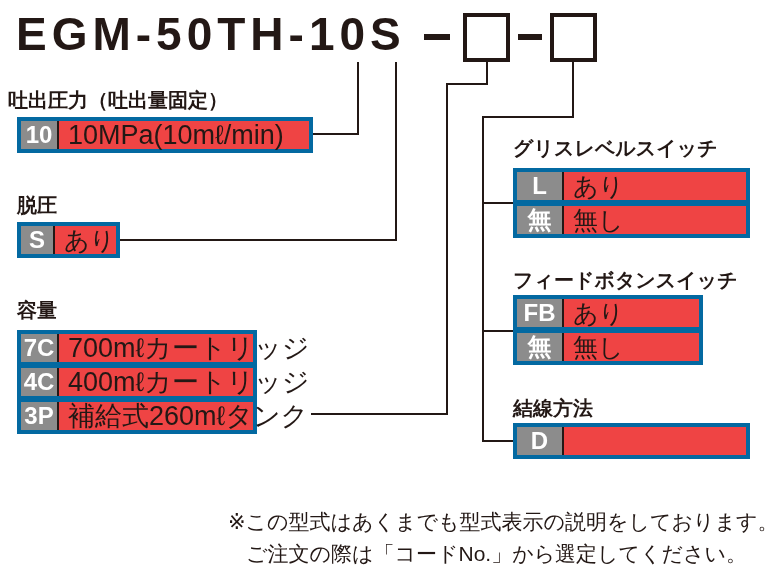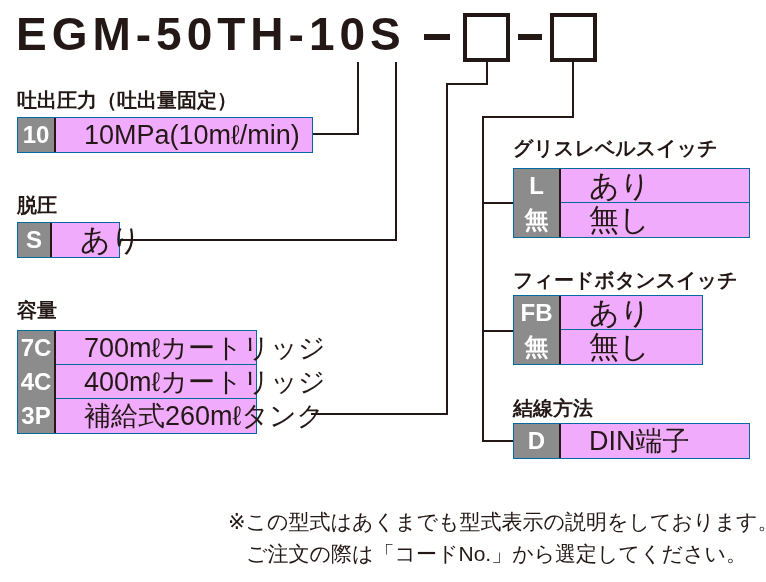--- a/index.html
+++ b/index.html
@@ -21,36 +21,36 @@
   .d1{left:424px;top:34px;width:26px;}
   .d2{left:518px;top:34px;width:24px;}
   .phbox{width:39px;height:41px;border:4px solid #231815;background:#fff;}
   .b1{left:463px;top:13px;}
   .b2{left:550px;top:13px;}
   
   .sec-title{font-size:20px;font-weight:bold;line-height:24px;white-space:nowrap;}
   
   .table{position:absolute;}
   .opt-row{
-    display:flex;height:36px;border:1px solid #0369a1;background:#f0abfc;
+    display:flex;height:36px;border:4px solid #0369a1;background:#ef4444;
     box-sizing:border-box;
   }
   .opt-row + .opt-row{margin-top:-2px;}
   .code{
     background:#8c8c8c;color:#ffffff;font-weight:bold;font-size:24px;
     display:flex;align-items:center;justify-content:center;
     border-right:2px solid #231815;box-sizing:border-box;flex:0 0 auto;
     line-height:1;
   }
   .w38{width:38px;} .w34{width:34px;} .w47{width:47px;}
   .lbl{
-    flex:1;display:flex;align-items:center;padding-left:28px;
+    flex:1;display:flex;align-items:center;padding-left:9px;
     font-size:27px;line-height:1;color:#231815;white-space:nowrap;border-radius:12px;
   }
-  .lbl.sm{font-size:30px;}
+  .lbl.sm{font-size:25px;}
   
   .note-line{font-size:21px;line-height:26px;white-space:nowrap;}
 </style>
 </head>
 <body>
 
 <svg class="connectors" width="766" height="582" viewBox="0 0 766 582">
   <polyline points="311,134 358,134 358,62"></polyline>
   <polyline points="119,240 396,240 396,62"></polyline>
   <polyline points="311,414 447,414 447,84 487,84 487,62"></polyline>
@@ -58,21 +58,21 @@
   <polyline points="483,203 513,203"></polyline>
   <polyline points="483,331 513,331"></polyline>
 </svg>
 
 <div class="abs model-title">EGM-50TH-10S</div>
 <div class="abs dash d1"></div>
 <div class="abs phbox b1"></div>
 <div class="abs dash d2"></div>
 <div class="abs phbox b2"></div>
 
-<div class="abs sec-title" style="left:17px;top:88px;">吐出圧力（吐出量固定）</div>
+<div class="abs sec-title" style="left:8px;top:88px;">吐出圧力（吐出量固定）</div>
 <div class="table" style="left:17px;top:117px;width:296px;">
   <div class="opt-row">
     <div class="code w38">10</div>
     <div class="lbl">10MPa(10mℓ/min)</div>
   </div>
 </div>
 
 <div class="abs sec-title" style="left:17px;top:193px;">脱圧</div>
 <div class="table" style="left:17px;top:222px;width:103px;">
   <div class="opt-row">
@@ -118,18 +118,17 @@
   <div class="opt-row">
     <div class="code w47">無</div>
     <div class="lbl sm">無し</div>
   </div>
 </div>
 
 <div class="abs sec-title" style="left:513px;top:396px;">結線方法</div>
 <div class="table" style="left:513px;top:423px;width:237px;">
   <div class="opt-row">
     <div class="code w47">D</div>
-    <div class="lbl">DIN端子</div>
   </div>
 </div>
 
 <div class="abs note-line" style="left:228px;top:509px;">※この型式はあくまでも型式表示の説明をしております。</div>
 <div class="abs note-line" style="left:246px;top:541px;">ご注文の際は「コードNo.」から選定してください。</div>
 
 </body></html>

